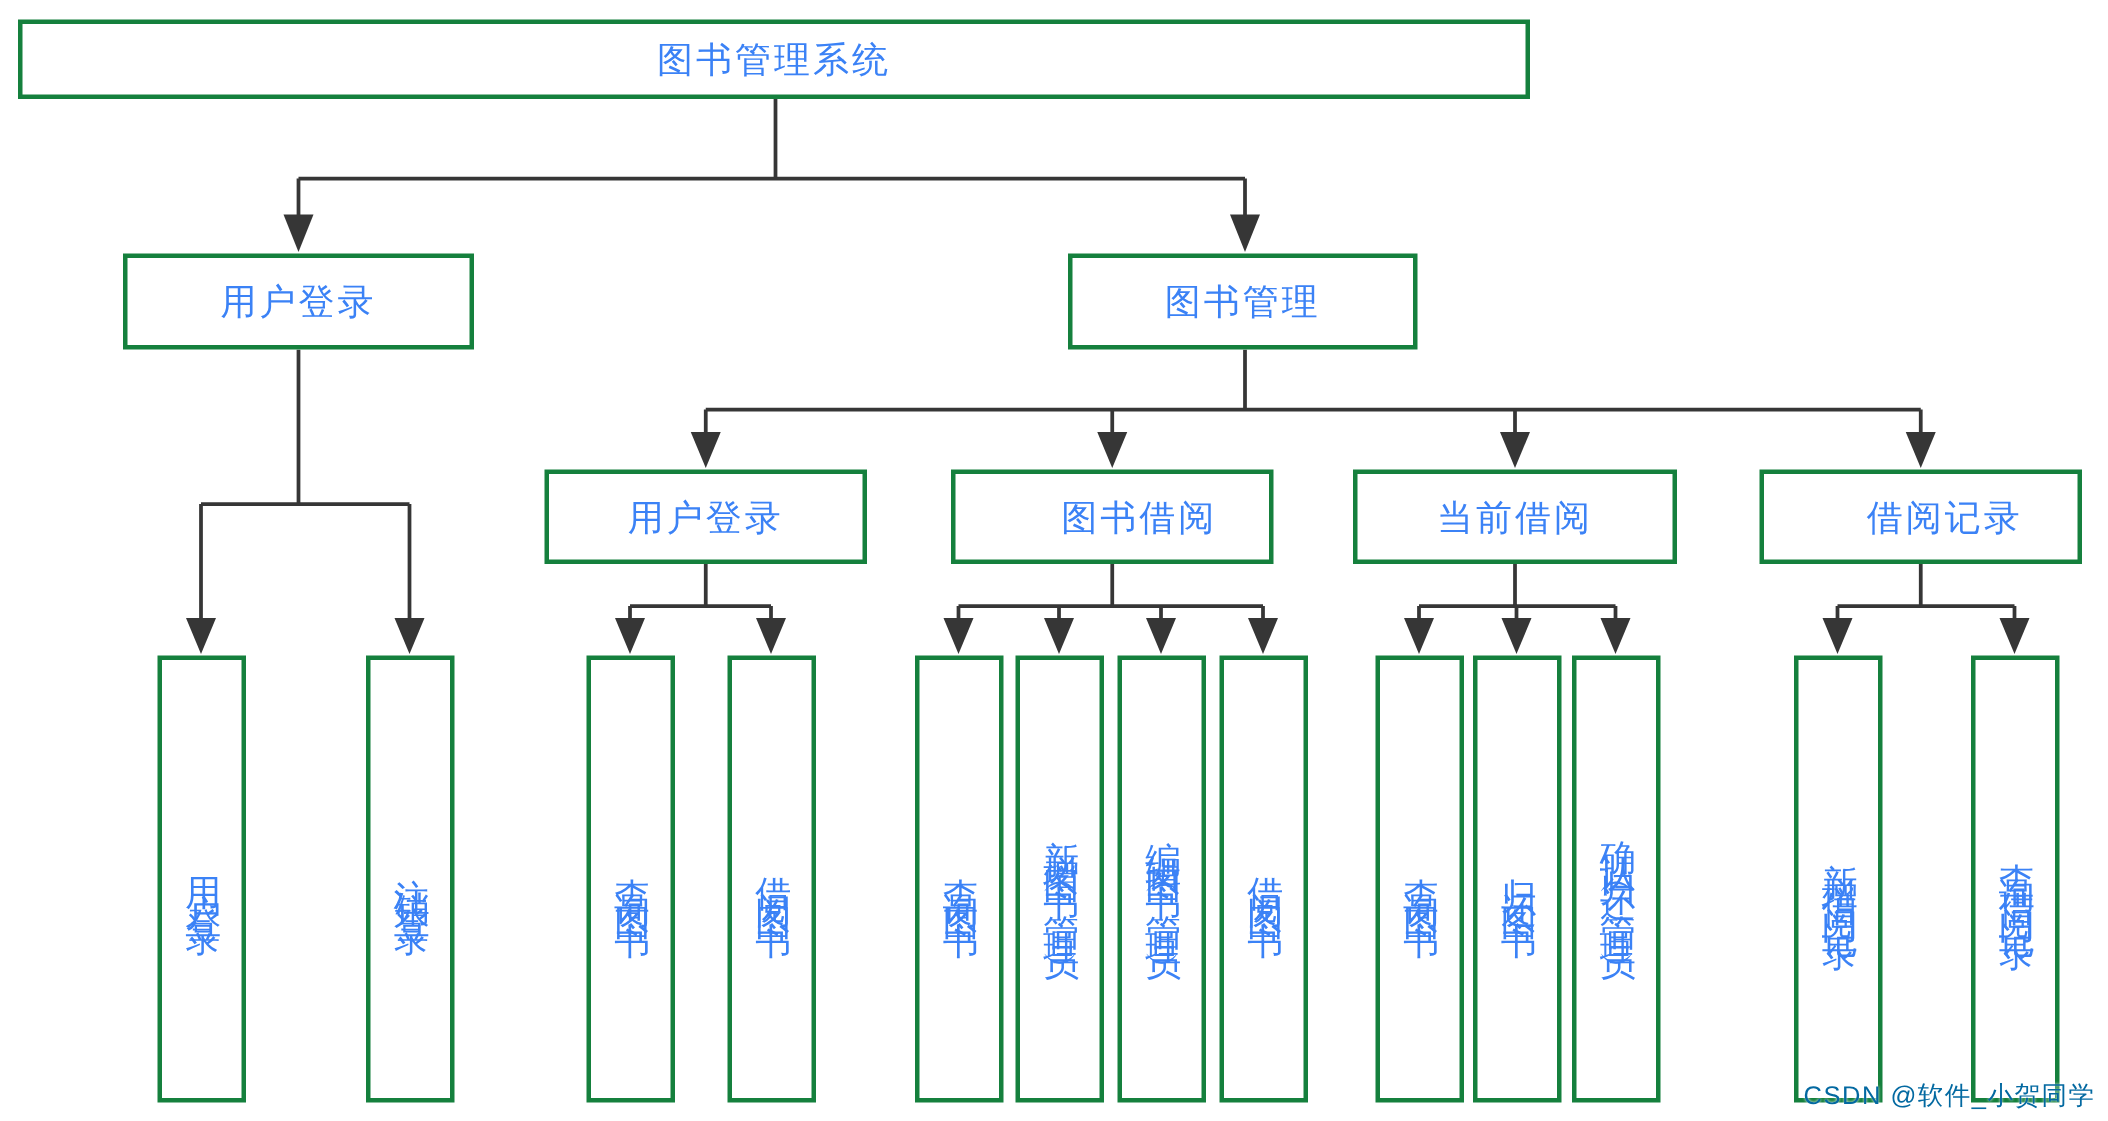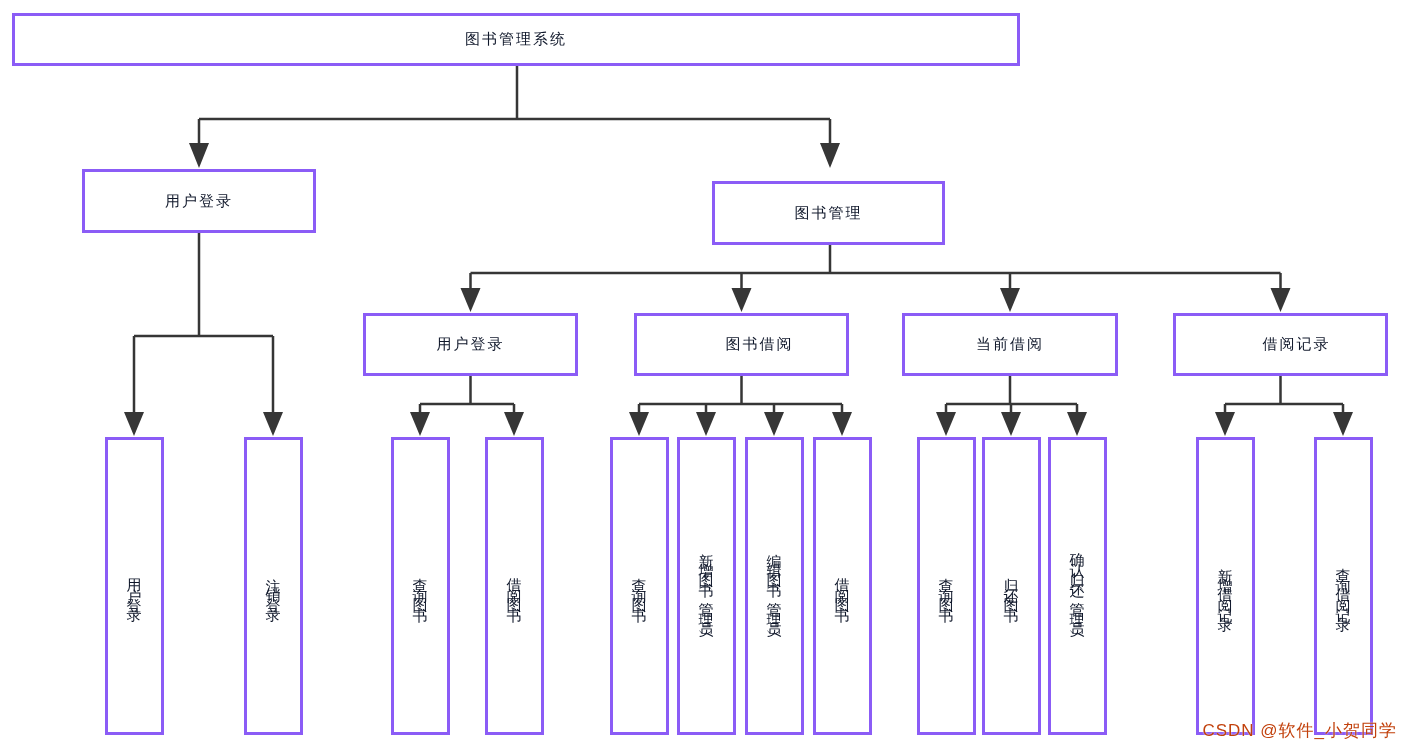--- a/index.html
+++ b/index.html
@@ -13,43 +13,43 @@
   }
   .connectors {
     position: absolute;
     left: 0; top: 0;
     width: 1405px; height: 747px;
   }
   .node {
     position: absolute;
     box-sizing: border-box;
     background: #ffffff;
-    border: 3px solid #8b5cf6;
+    border: 3px solid #15803d;
     display: flex;
     align-items: center;
     justify-content: center;
-    color: #0f172a;
-    font-size: 15px;
+    color: #3b82f6;
+    font-size: 24px;
     letter-spacing: 2px;
     text-align: center;
     white-space: nowrap;
   }
   .leaf {
     writing-mode: vertical-rl;
     text-orientation: mixed;
     letter-spacing: 10px;
     white-space: normal;
     line-height: 1;
   }
   .watermark {
     position: absolute;
     right: 8px;
     bottom: 5px;
     font-size: 17px;
-    color: #c2410c;
+    color: #0369a1;
     letter-spacing: 1px;
     text-shadow: 0 0 2px #ffffff;
     z-index: 5;
   }
 </style>
 </head>
 <body>
 
 <div class="canvas">
 
@@ -96,21 +96,21 @@
       <polygon points="1067,412 1087,412 1077,436"></polygon>
 
       <polygon points="1215,412 1235,412 1225,436"></polygon>
       <polygon points="1333,412 1353,412 1343,436"></polygon>
     </g>
   </svg>
 
   <div class="node" style="left:12px; top:13px; width:1008px; height:53px;">图书管理系统</div>
 
   <div class="node" style="left:82px; top:169px; width:234px; height:64px;">用户登录</div>
-  <div class="node" style="left:712px; top:181px; width:233px; height:64px;">图书管理</div>
+  <div class="node" style="left:712px; top:169px; width:233px; height:64px;">图书管理</div>
 
   <div class="node" style="left:363px; top:313px; width:215px; height:63px;">用户登录</div>
   <div class="node" style="left:634px; top:313px; width:215px; height:63px;padding-left:36px;">图书借阅</div>
   <div class="node" style="left:902px; top:313px; width:216px; height:63px;">当前借阅</div>
   <div class="node" style="left:1173px; top:313px; width:215px; height:63px;padding-left:32px;">借阅记录</div>
 
   <div class="node leaf" style="left:105px; top:437px; width:59px; height:298px;">用户登录</div>
   <div class="node leaf" style="left:244px; top:437px; width:59px; height:298px;">注销登录</div>
 
   <div class="node leaf" style="left:391px; top:437px; width:59px; height:298px;">查询图书</div>

